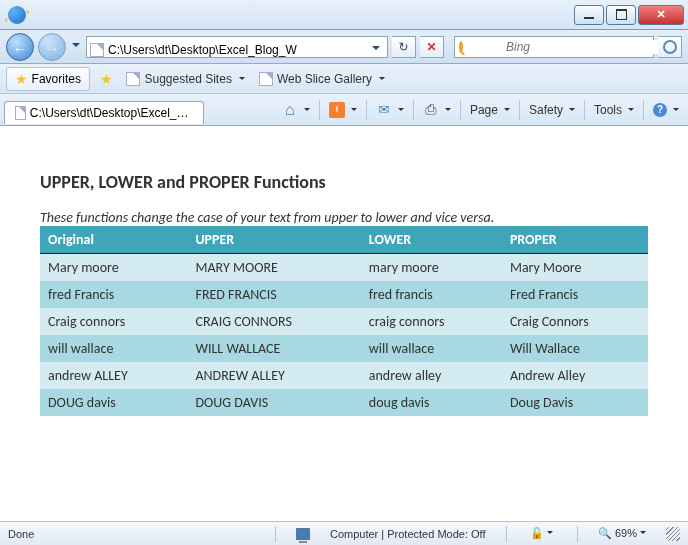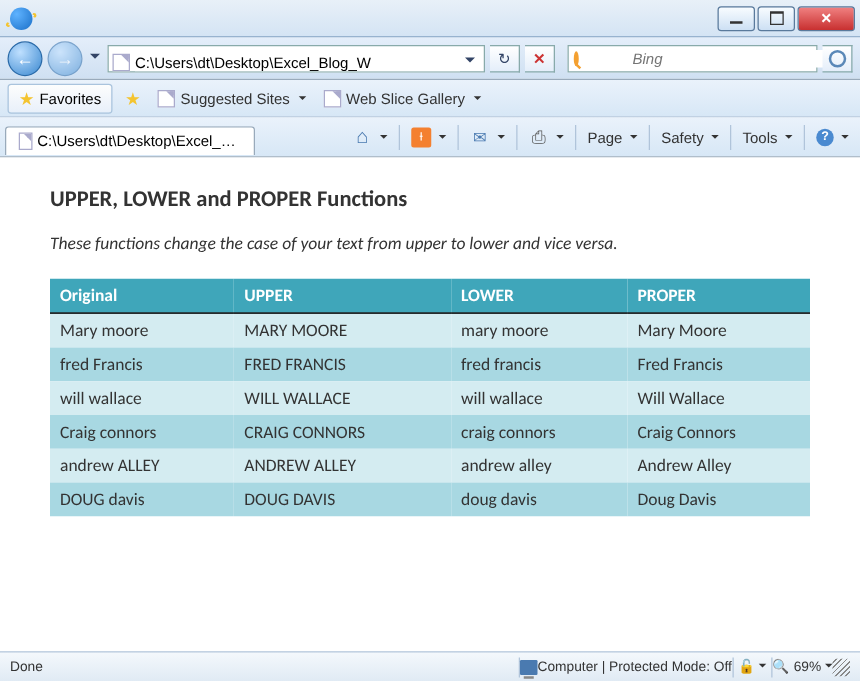--- a/index.html
+++ b/index.html
@@ -59,31 +59,31 @@
 .ico { width: 16px; height: 16px; display: inline-flex; align-items: center; justify-content: center; font-size: 13px; }
 .ico-home::before { content: "⌂"; font-size: 16px; color: #4a7ab0; }
 .ico-rss { background: #f48030; border-radius: 2px; color: #fff; font-size: 9px; font-weight: bold; }
 .ico-rss::before { content: "⟊"; }
 .ico-mail::before { content: "✉"; color: #4a7ab0; }
 .ico-print::before { content: "⎙"; color: #555; font-size: 14px; }
 .ico-help { width: 14px; height: 14px; border-radius: 50%; background: #4a8ad0; color: #fff; font-size: 10px; font-weight: bold; }
 .ico-help::before { content: "?"; }
 
 
-.content { background: #fff; padding: 22px 40px; height: 395px; overflow: auto; color: #333; }
+.content { background: #fff; padding: 45px 40px; height: 395px; overflow: auto; color: #333; }
 .content h1 { font-size: 18px; font-weight: bold; margin-bottom: 16px; font-family: Calibri, sans-serif; }
-.content .desc { font-style: italic; font-family: Calibri, sans-serif; font-size: 14px; margin-bottom: 20px; }
+.content .desc { font-style: italic; font-family: Calibri, sans-serif; font-size: 14px; }
 table.data { width: 100%; border-collapse: collapse; font-family: Calibri, sans-serif; font-size: 14px; }
 table.data th { background: #3fa6ba; color: #fff; text-align: left; padding: 5px 8px; font-weight: bold; border-bottom: 1px solid #222; }
 table.data td { padding: 5px 8px; }
 table.data tr:nth-child(odd) td { background: #d4ecf1; }
 table.data tr:nth-child(even) td { background: #a8d8e2; }
 
 
-.statusbar { position: absolute; bottom: 0; left: 0; right: 0; height: 24px; background: linear-gradient(#f4f8fc, #e0eaf4); border-top: 1px solid #b0c4da; display: flex; align-items: center; padding: 0 8px; gap: 0; font-size: 11px; color: #333; }
+.statusbar { position: absolute; bottom: 0; left: 0; right: 0; height: 24px; background: linear-gradient(#f4f8fc, #e0eaf4); border-top: 1px solid #b0c4da; display: flex; align-items: center; padding: 0 8px; gap: 20px; font-size: 11px; color: #333; }
 .statspacer { flex: 1; }
 .statdiv { width: 1px; height: 16px; background: #b0c4da; }
 .ico-comp { width: 14px; height: 12px; background: #4a7ab0; border-radius: 1px; position: relative; }
 .ico-comp::after { content: ""; position: absolute; width: 8px; height: 2px; background: #888; bottom: -3px; left: 3px; }
 .zoomdd::after { content: ""; display: inline-block; border: 3px solid transparent; border-top-color: #333; margin-left: 3px; }
 .resize { width: 14px; height: 14px; background: repeating-linear-gradient(-45deg, transparent 0 2px, #888 2px 3px); cursor: nwse-resize; }
 </style>
 </head>
 <body>
 
@@ -192,30 +192,30 @@
           <td>mary moore</td>
           <td>Mary Moore</td>
         </tr>
         <tr>
           <td>fred Francis</td>
           <td>FRED FRANCIS</td>
           <td>fred francis</td>
           <td>Fred Francis</td>
         </tr>
         <tr>
+          <td>Craig connors</td>
+          <td>CRAIG CONNORS</td>
+          <td>craig connors</td>
+          <td>Craig Connors</td>
+        </tr>
+        <tr>
           <td>will wallace</td>
           <td>WILL WALLACE</td>
           <td>will wallace</td>
           <td>Will Wallace</td>
-        </tr>
-        <tr>
-          <td>Craig connors</td>
-          <td>CRAIG CONNORS</td>
-          <td>craig connors</td>
-          <td>Craig Connors</td>
         </tr>
         <tr>
           <td>andrew ALLEY</td>
           <td>ANDREW ALLEY</td>
           <td>andrew alley</td>
           <td>Andrew Alley</td>
         </tr>
         <tr>
           <td>DOUG davis</td>
           <td>DOUG DAVIS</td>

